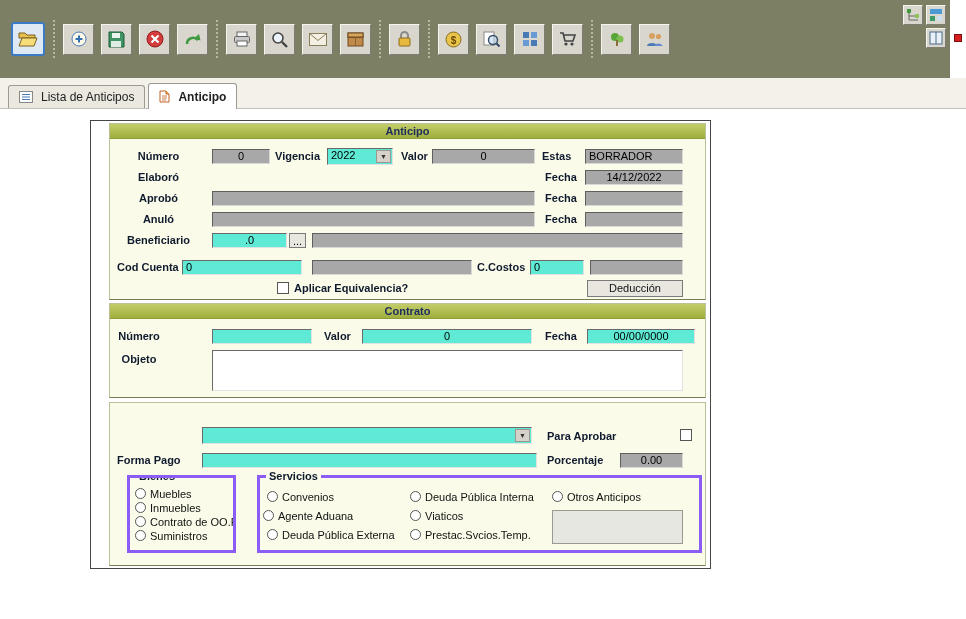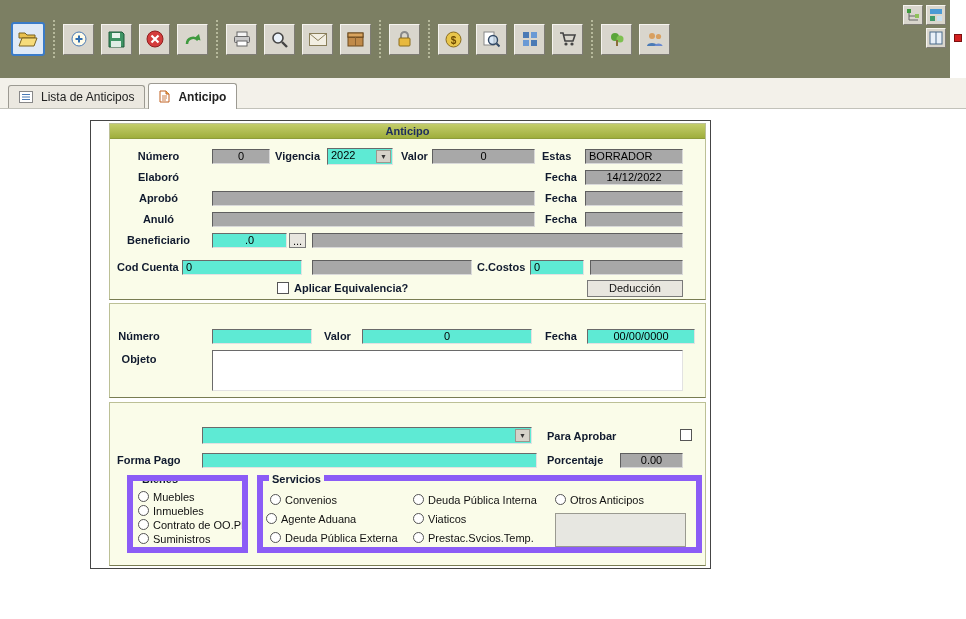--- a/index.html
+++ b/index.html
@@ -44,21 +44,21 @@
     font-size:11px;line-height:12px;padding:0 3px;color:#000;white-space:nowrap;overflow:hidden;}
   .wf{position:absolute;height:15px;background:#5eead4;border:1px solid;border-color:#6a6a6a #e2e2e2 #e2e2e2 #6a6a6a;
     font-size:11px;line-height:12px;padding:0 3px;color:#000;white-space:nowrap;overflow:hidden;}
   .tr{text-align:center;} .tc{text-align:center;}
   .btn{position:absolute;background:#e8e6df;border:1px solid #7a7a7a;font-size:11px;text-align:center;
     color:#111;line-height:14px;cursor:pointer;}
   .cb{position:absolute;width:12px;height:12px;background:#fff;border:1px solid #555;cursor:pointer;}
   .dd-btn{position:absolute;top:1px;right:1px;bottom:1px;width:15px;background:#d6d2c9;border:1px solid #9a988e;
     font-size:7px;text-align:center;color:#333;line-height:11px;cursor:pointer;}
   .memo{position:absolute;background:#fff;border:1px solid;border-color:#6a6a6a #e2e2e2 #e2e2e2 #6a6a6a;}
-  .gb{position:absolute;border:6px solid #8b5cf6;}
+  .gb{position:absolute;border:3px solid #8b5cf6;}
   .gb-t{position:absolute;top:-8px;left:6px;background:#fafce9;padding:0 3px;font-size:11px;font-weight:bold;
     color:#101a2e;line-height:13px;}
   .ritem{position:absolute;display:flex;align-items:center;gap:4px;font-size:11px;color:#111;
     white-space:nowrap;height:13px;cursor:pointer;}
   .radio{width:11px;height:11px;border-radius:50%;background:#fff;border:1px solid #555;flex:0 0 auto;}
   .gpanel{position:absolute;background:#e7e7e1;border:1px solid #9a9a90;}
 </style>
 </head>
 <body>
 
@@ -333,20 +333,21 @@
       <div class="lbl" style="left:367px;top:136px">C.Costos</div>
       <div class="wf" style="left:420px;top:136px;width:54px">0</div>
       <div class="gf" style="left:480px;top:136px;width:93px"></div>
 
       <div class="cb" style="left:167px;top:158px"></div>
       <div class="lbl" style="left:184px;top:157px">Aplicar Equivalencia?</div>
       <div class="btn" style="left:477px;top:156px;width:96px;height:17px">Deducción</div>
     </div>
 
     <div class="sec" style="top:182px;height:95px">
+      <div class="sec-h">Contrato</div>
 
       <div class="lbl tr" style="left:0;top:25px;width:58px">Número</div>
       <div class="wf" style="left:102px;top:25px;width:100px"></div>
       <div class="lbl" style="left:214px;top:25px">Valor</div>
       <div class="wf tr" style="left:252px;top:25px;width:170px">0</div>
       <div class="lbl tr" style="left:432px;top:25px;width:38px">Fecha</div>
       <div class="wf tc" style="left:477px;top:25px;width:108px">00/00/0000</div>
 
       <div class="lbl tr" style="left:0;top:48px;width:58px">Objeto</div>
       <div class="memo" style="left:102px;top:46px;width:471px;height:41px"></div>
@@ -359,21 +360,21 @@
         <span class="dd-btn">▼</span>
       </div>
       <div class="lbl" style="left:437px;top:26px">Para Aprobar</div>
       <div class="cb" style="left:570px;top:26px"></div>
 
       <div class="lbl" style="left:7px;top:50px">Forma Pago</div>
       <div class="wf" style="left:92px;top:50px;width:335px"></div>
       <div class="lbl" style="left:437px;top:50px">Porcentaje</div>
       <div class="gf tr" style="left:510px;top:50px;width:63px">0.00</div>
 
-      <div class="gb" style="left:17px;top:72px;width:121px;height:78px;overflow:hidden">
+      <div class="gb" style="left:17px;top:72px;width:109px;height:78px;overflow:hidden">
         <span class="gb-t">Bienes</span>
         <div class="ritem" style="left:5px;top:9px">
           <span class="radio"></span>
           <span>Muebles</span>
         </div>
         <div class="ritem" style="left:5px;top:23px">
           <span class="radio"></span>
           <span>Inmuebles</span>
         </div>
         <div class="ritem" style="left:5px;top:37px">

